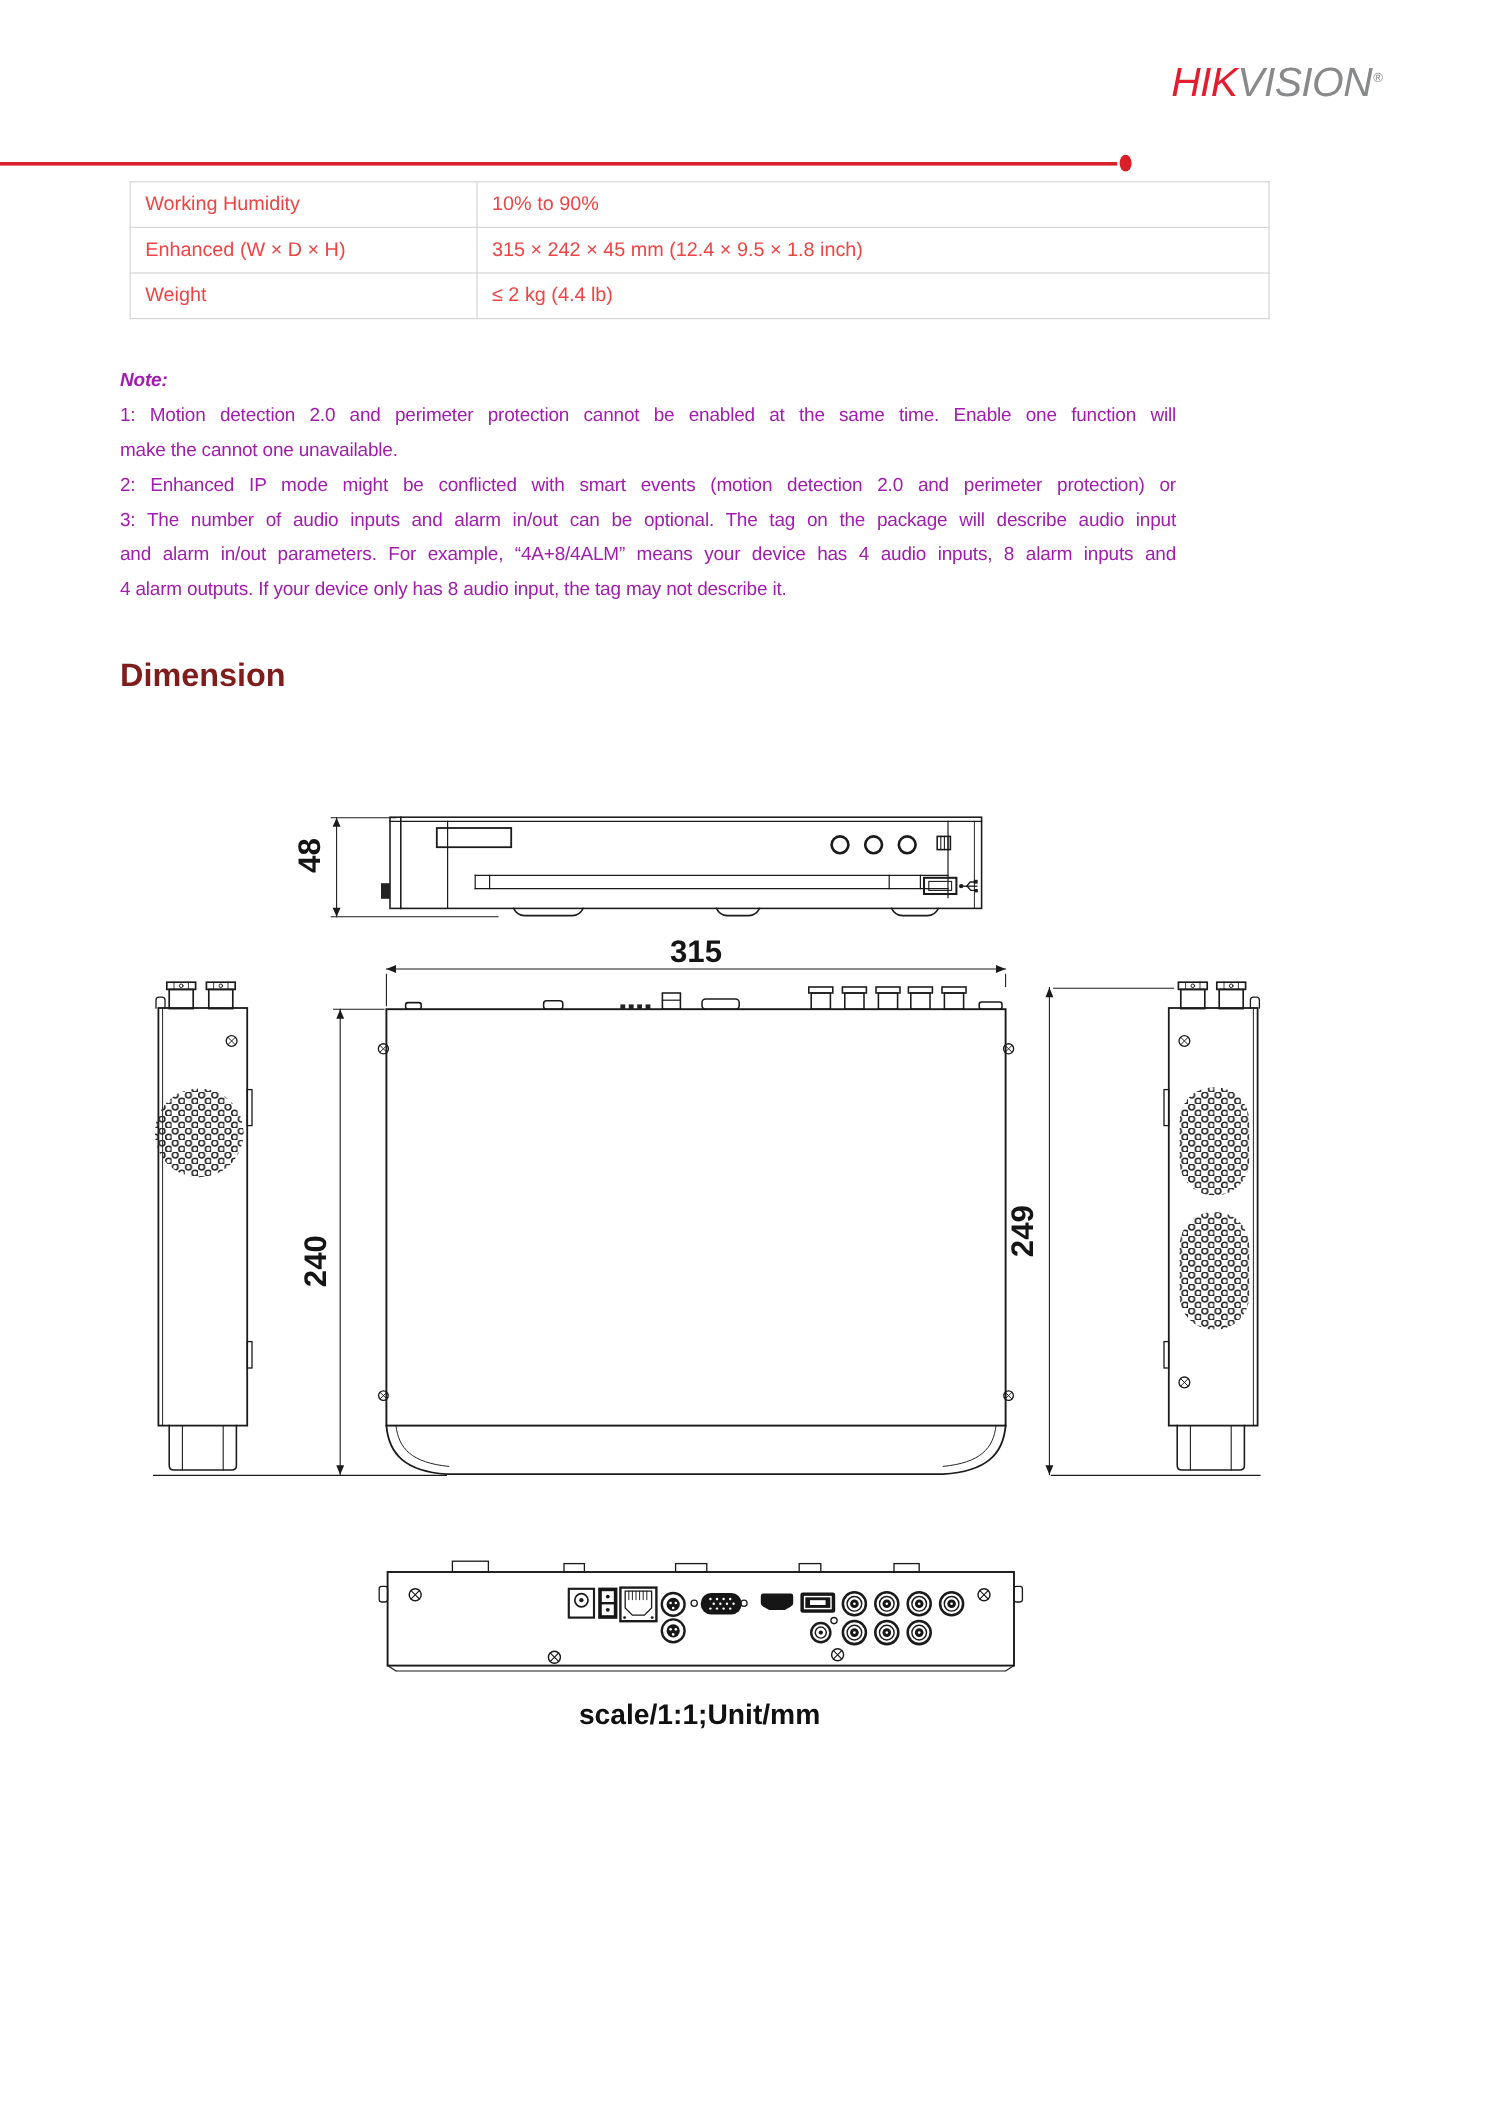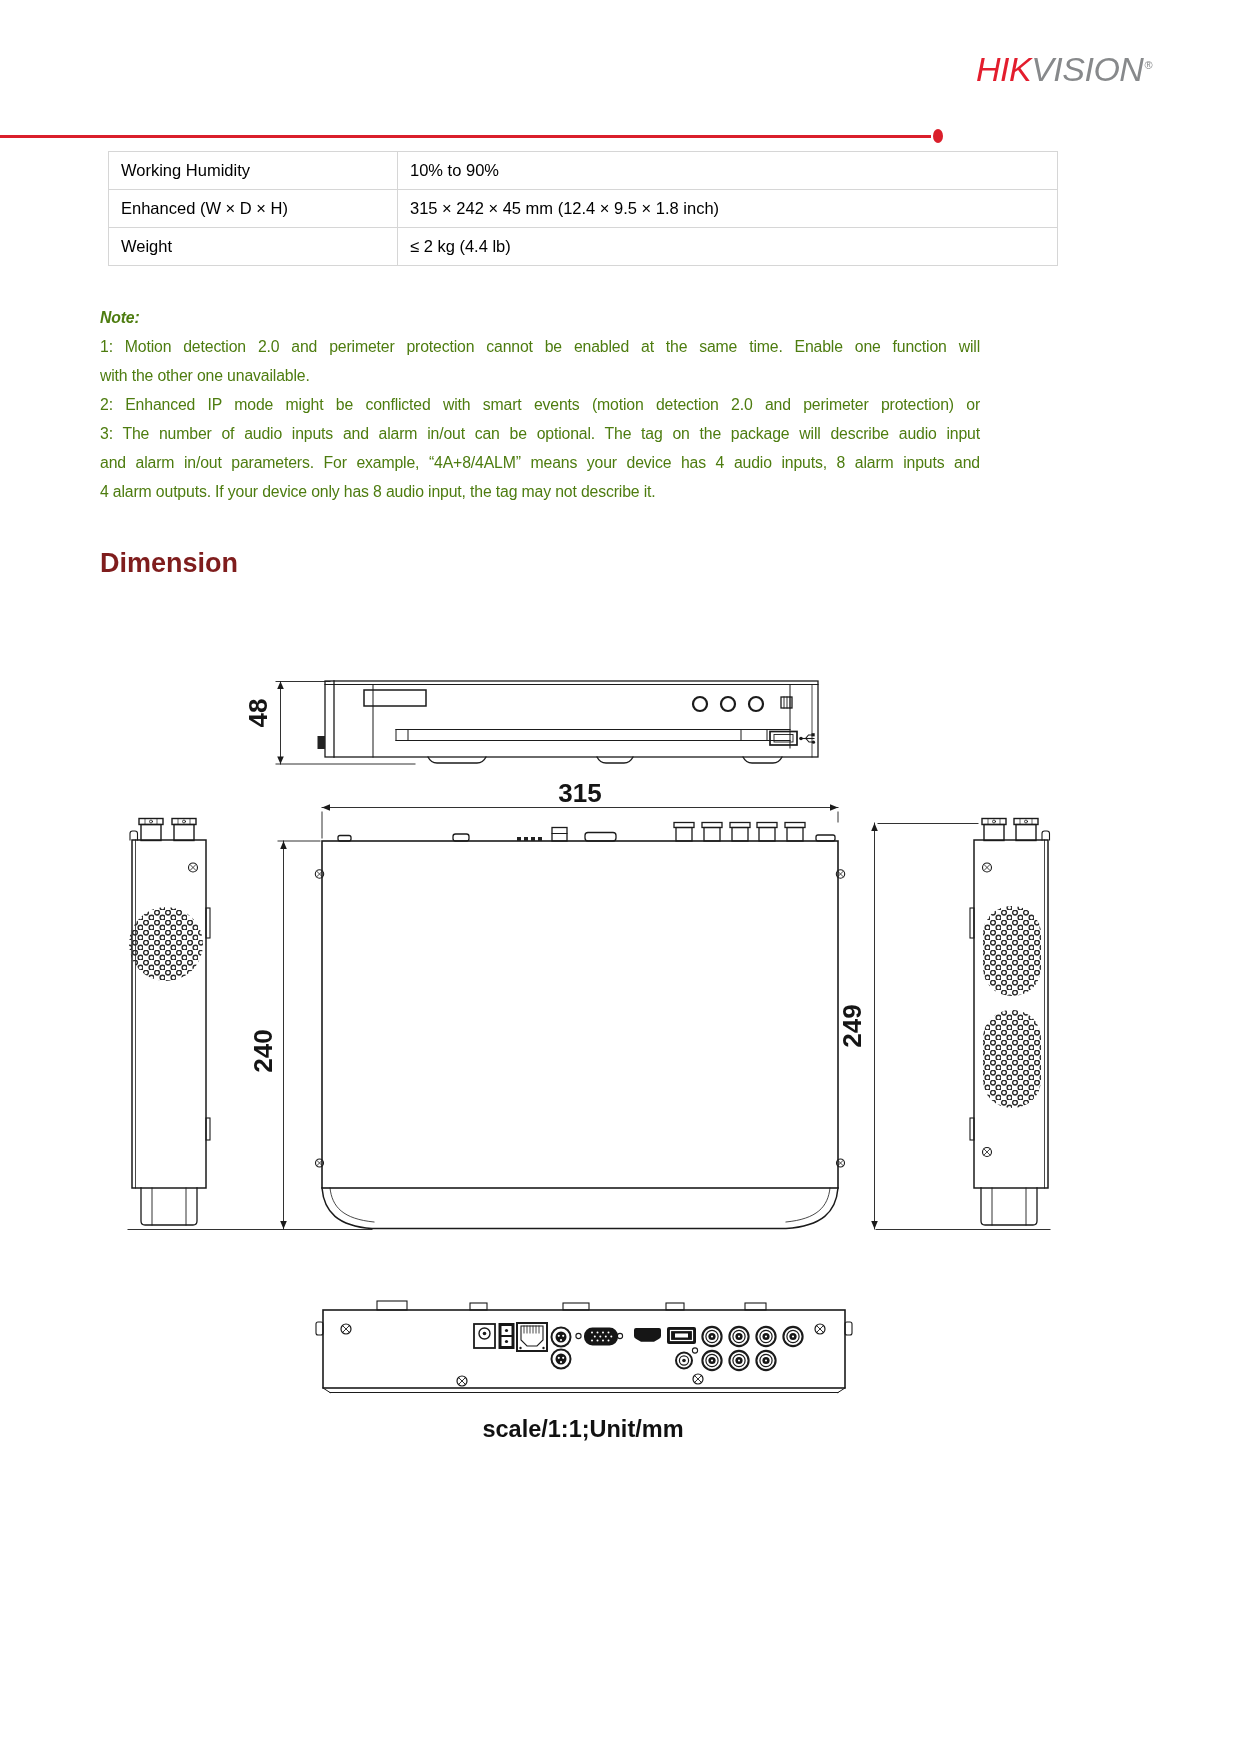--- a/index.html
+++ b/index.html
@@ -10,26 +10,26 @@
   
   .logo{position:absolute;top:50px;right:88px;font-style:italic;font-weight:normal;
         font-size:34px;letter-spacing:-.5px;white-space:nowrap;}
   .logo .hik{color:#e31d2d;}
   .logo .vision{color:#87898b;}
   .logo .reg{color:#87898b;font-size:11px;font-style:normal;vertical-align:super;margin-left:1px;}
   .red-rule{position:absolute;left:0;top:135px;width:931px;height:3px;background:#da1f2b;}
   .red-dot{position:absolute;left:933px;top:129px;width:10px;height:14px;border-radius:50%;background:#da1f2b;}
   
   .spec-table{position:absolute;left:108px;top:151px;width:950px;border-collapse:collapse;
-              font-size:16.5px;color:#000000;}
+              font-size:16.5px;color:#ef4444;}
   .spec-table td{border:1px solid #d6d6d6;height:37px;padding:0 0 0 12px;vertical-align:middle;background:#fff;}
   .spec-table td.c1{width:276px;}
   
   .note{position:absolute;left:100px;top:303px;width:880px;font-size:15.8px;
-        letter-spacing:-.15px;line-height:29px;color:#4d7c0f;}
+        letter-spacing:-.15px;line-height:29px;color:#a21caf;}
   .note-title{font-weight:bold;font-style:italic;margin:0 0 0 0;}
   .jline{text-align:justify;text-align-last:justify;}
   .jline.last{text-align-last:left;}
   
   .sec-heading{position:absolute;left:100px;top:548px;font-size:27px;font-weight:bold;color:#7f1d1d;}
   
   .drawing{position:absolute;left:90px;top:655px;width:1010px;height:800px;}
   .dim-label{font-family:"Liberation Sans",sans-serif;font-weight:bold;font-size:26px;
              fill:#151515;stroke:none;}
   .scale-label{font-family:"Liberation Sans",sans-serif;font-weight:bold;font-size:23.5px;
@@ -59,21 +59,21 @@
     <tr>
       <td class="c1">Weight</td>
       <td>≤ 2 kg (4.4 lb)</td>
     </tr>
   </tbody>
     </table>
 
   <div class="note">
     <div class="note-title">Note:</div>
     <div class="jline">1: Motion detection 2.0 and perimeter protection cannot be enabled at the same time. Enable one function will</div>
-    <div class="jline last">with the other one unavailable.</div>
+    <div class="jline last">make the cannot one unavailable.</div>
     <div class="jline">2: Enhanced IP mode might be conflicted with smart events (motion detection 2.0 and perimeter protection) or</div>
     <div class="jline">3: The number of audio inputs and alarm in/out can be optional. The tag on the package will describe audio input</div>
     <div class="jline">and alarm in/out parameters. For example, “4A+8/4ALM” means your device has 4 audio inputs, 8 alarm inputs and</div>
     <div class="jline last">4 alarm outputs. If your device only has 8 audio input, the tag may not describe it.</div>
   </div>
 
   <div class="sec-heading">Dimension</div>
 
   <svg class="drawing" viewBox="90 655 1010 800">
     <defs>

